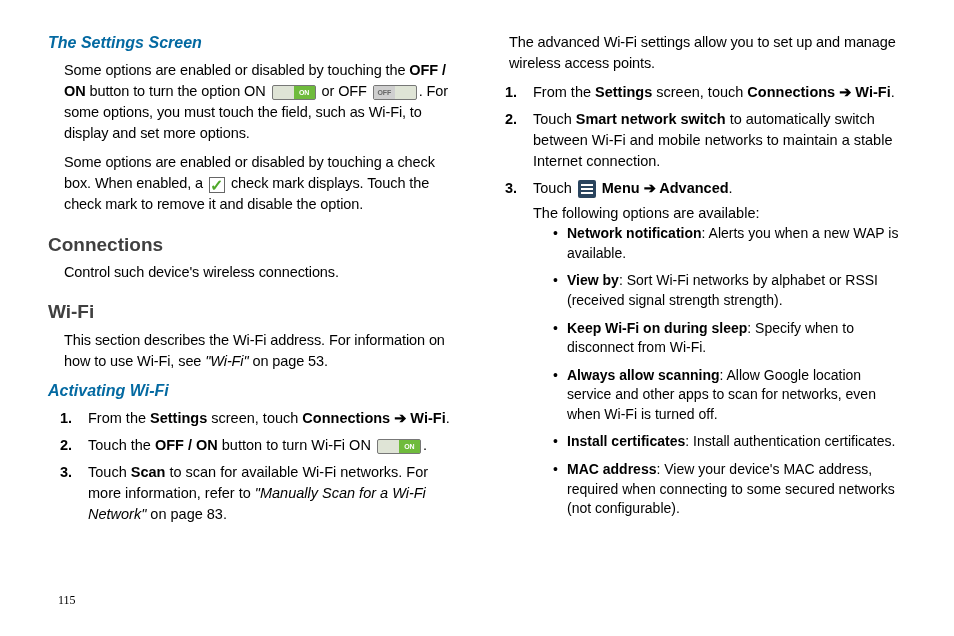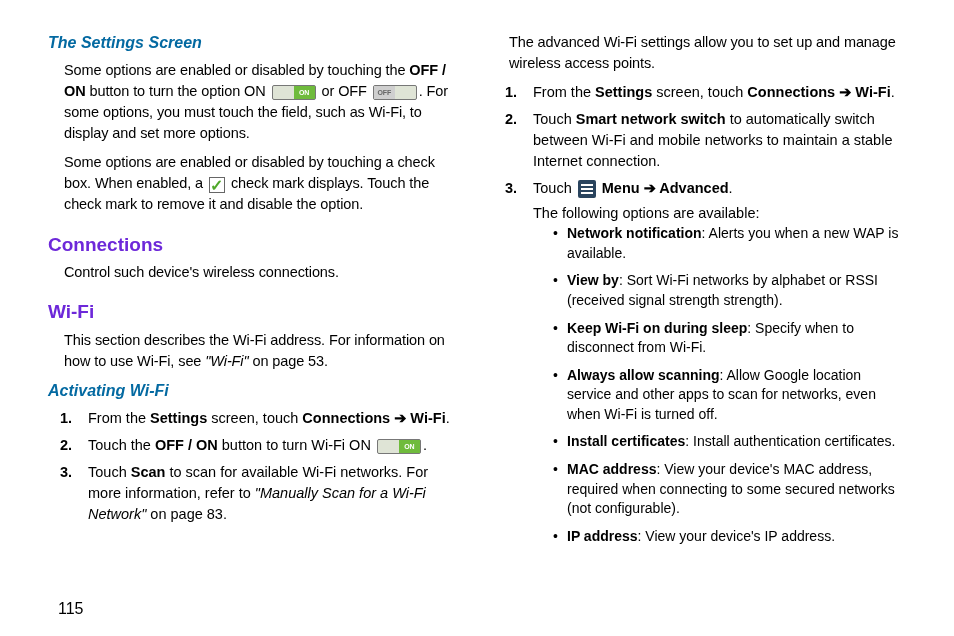--- a/index.html
+++ b/index.html
@@ -21,39 +21,40 @@
       min-width: 0;
     }
     .h-blue-italic {
       color: #0369a1;
       font-style: italic;
       font-weight: bold;
       font-size: 16px;
       margin-bottom: 6px;
     }
     .h-blue-large {
-      color: #6d28d9;
+      color: #404040;
       font-weight: bold;
       font-size: 19px;
       margin-top: 16px;
       margin-bottom: 4px;
     }
     .body-para {
       font-size: 14.5px;
       line-height: 1.45;
       margin-bottom: 8px;
       font-stretch: condensed;
       letter-spacing: -0.1px;
     }
     .indent { margin-left: 16px; }
     .page-num {
       position: absolute;
-      bottom: 16px;
+      bottom: 27px;
       left: 58px;
-      font-size: 16px;
+      font-size: 12px;
+      font-family: Liberation Serif, serif;
     }
     .bold { font-weight: bold; }
     .italic { font-style: italic; }
     ol.numbered {
       list-style: none;
       counter-reset: num;
       margin-left: 12px;
     }
     ol.numbered > li {
       counter-increment: num;
@@ -214,20 +215,19 @@
       <span>Touch </span><span class="menu-icon"></span> <span class="bold">Menu ➔ Advanced</span><span>.</span>
       <div style="margin-top:4px;">The following options are available:</div>
 
       <ul class="bulleted">
         <li><span class="bold">Network notification</span><span>: Alerts you when a new WAP is available.</span></li>
         <li><span class="bold">View by</span><span>: Sort Wi-Fi networks by alphabet or RSSI (received signal strength strength).</span></li>
         <li><span class="bold">Keep Wi-Fi on during sleep</span><span>: Specify when to disconnect from Wi-Fi.</span></li>
         <li><span class="bold">Always allow scanning</span><span>: Allow Google location service and other apps to scan for networks, even when Wi-Fi is turned off.</span></li>
         <li><span class="bold">Install certificates</span><span>: Install authentication certificates.</span></li>
         <li><span class="bold">MAC address</span><span>: View your device's MAC address, required when connecting to some secured networks (not configurable).</span></li>
-        <li><span class="bold">IP address</span><span>: View your device's IP address.</span></li>
       </ul>
     </li>
   </ol>
 
 </div>
 
 <div class="page-num">115</div>
 
 </body></html>

